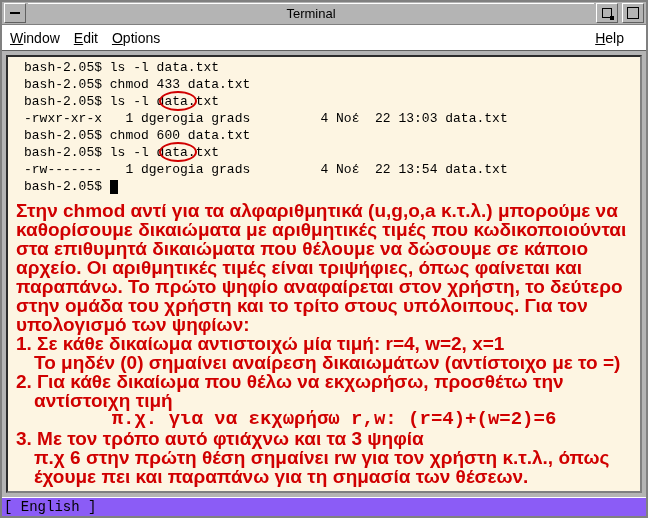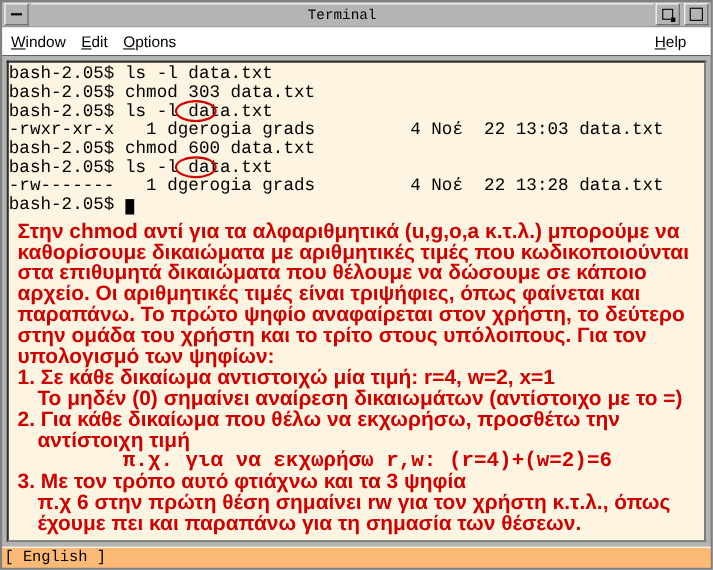--- a/index.html
+++ b/index.html
@@ -31,21 +31,21 @@
     border-right-color: #606060;
     border-bottom-color: #606060;
     margin: 0 2px;
     display:flex; align-items:center; justify-content:center;
     background: #b4b4b4;
   }
   .title-sysmenu span { width:10px; height:2px; background:#000; display:block; }
   .title-text {
     flex: 1;
     text-align: center;
-    font-family: Liberation Mono, monospace;
+    font-family: Liberation Sans, sans-serif;
     font-size: 13px;
     color: #000;
     background: #b4b4b4;
     border-top:1px solid #fff;
     height:20px; line-height:20px;
   }
   .title-btn.min span { width:8px; height:8px; border:1px solid #000; display:block; position:relative; }
   .title-btn.min span::after{content:"";position:absolute;right:-3px;bottom:-3px;width:4px;height:4px;background:#000;}
   .title-btn.max span { width:10px; height:10px; border:1px solid #000; display:block; }
 
@@ -68,23 +68,23 @@
   .content {
     flex: 1;
     margin: 4px;
     background: #fdf5e2;
     border: 2px inset #808080;
     overflow: hidden;
     display: flex;
     flex-direction: column;
   }
   .term {
-    padding: 2px 0;
+    padding: 2px 16px;
     font-family: "Courier New", monospace;
-    font-size: 16px;
+    font-size: 13px;
     line-height: 17px;
     color: #000;
     position: relative;
   }
   .term .line { white-space: pre; position: relative; }
   .cursor {
     display: inline-block;
     width: 8px; height: 14px;
     background: #000;
     vertical-align: text-bottom;
@@ -105,21 +105,21 @@
     font-weight: bold;
   }
   .annot p, .annot div { margin: 0; }
   .annot .item { padding-left: 18px; text-indent: -18px; }
   .annot .sub  { padding-left: 18px; }
   .annot .tt   { font-family: "Courier New", monospace; text-align: center; }
 
   .statusbar {
     height: 18px;
     border-top: 1px solid #fff;
-    background: #fdba74;
+    background: #8b5cf6;
     font-family: "Courier New", monospace;
     font-size: 14px;
     color: #000;
     padding-left: 2px;
     line-height: 18px;
   }
 </style>
 </head>
 <body>
 
@@ -143,26 +143,26 @@
     <span id="menu-1" class="menu-item"><span class="ul">E</span>dit</span>
     <span id="menu-2" class="menu-item"><span class="ul">O</span>ptions</span>
     <span class="spacer"></span>
     <span id="menu-help" class="menu-item"><span class="ul">H</span>elp</span>
   </div>
 
   <div class="content">
     <div class="term" id="term">
 
       <div class="line">bash-2.05$ ls -l data.txt</div>
-        <div class="line">bash-2.05$ chmod 303 data.txt</div>
+        <div class="line">bash-2.05$ chmod 433 data.txt</div>
         <div class="line">bash-2.05$ ls -l data.txt</div>
         <div class="line">-rwxr-xr-x   1 dgerogia grads         4 Νοέ  22 13:03 data.txt</div>
         <div class="line">bash-2.05$ chmod 600 data.txt</div>
         <div class="line">bash-2.05$ ls -l data.txt</div>
-        <div class="line">-rw-------   1 dgerogia grads         4 Νοέ  22 13:28 data.txt</div>
+        <div class="line">-rw-------   1 dgerogia grads         4 Νοέ  22 13:54 data.txt</div>
         <div class="line">bash-2.05$ <span class="cursor"></span></div>
         <div class="oval" style="left:151px; top:34px; width:34px; height:16px;"></div>
       <div class="oval" style="left:151px; top:85px; width:34px; height:16px;"></div>
     </div>
 
     <div class="annot">
       <p>Στην chmod αντί για τα αλφαριθμητικά (u,g,o,a κ.τ.λ.) μπορούμε να καθορίσουμε δικαιώματα με αριθμητικές τιμές που κωδικοποιούνται στα επιθυμητά δικαιώματα που θέλουμε να δώσουμε σε κάποιο αρχείο. Οι αριθμητικές τιμές είναι τριψήφιες, όπως φαίνεται και παραπάνω. Το πρώτο ψηφίο αναφαίρεται στον χρήστη, το δεύτερο στην ομάδα του χρήστη και το τρίτο στους υπόλοιπους. Για τον υπολογισμό των ψηφίων:</p>
       <div class="item">1. Σε κάθε δικαίωμα αντιστοιχώ μία τιμή: r=4, w=2, x=1</div>
       <div class="sub">Το μηδέν (0) σημαίνει αναίρεση δικαιωμάτων (αντίστοιχο με το =)</div>
       <div class="item">2. Για κάθε δικαίωμα που θέλω να εκχωρήσω, προσθέτω την αντίστοιχη τιμή</div>

